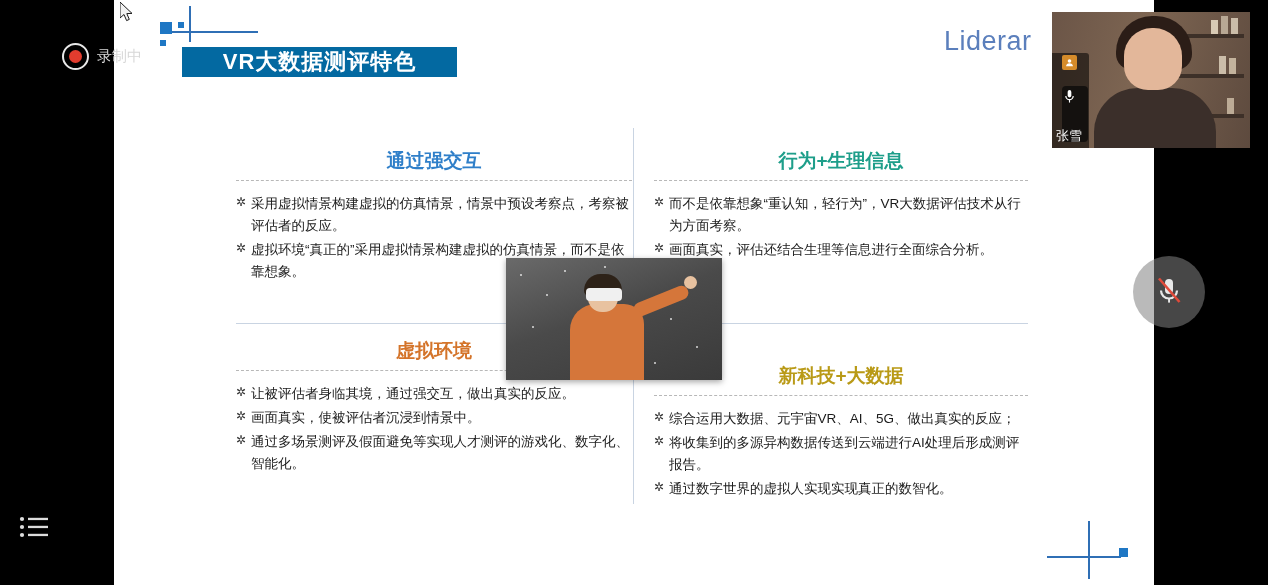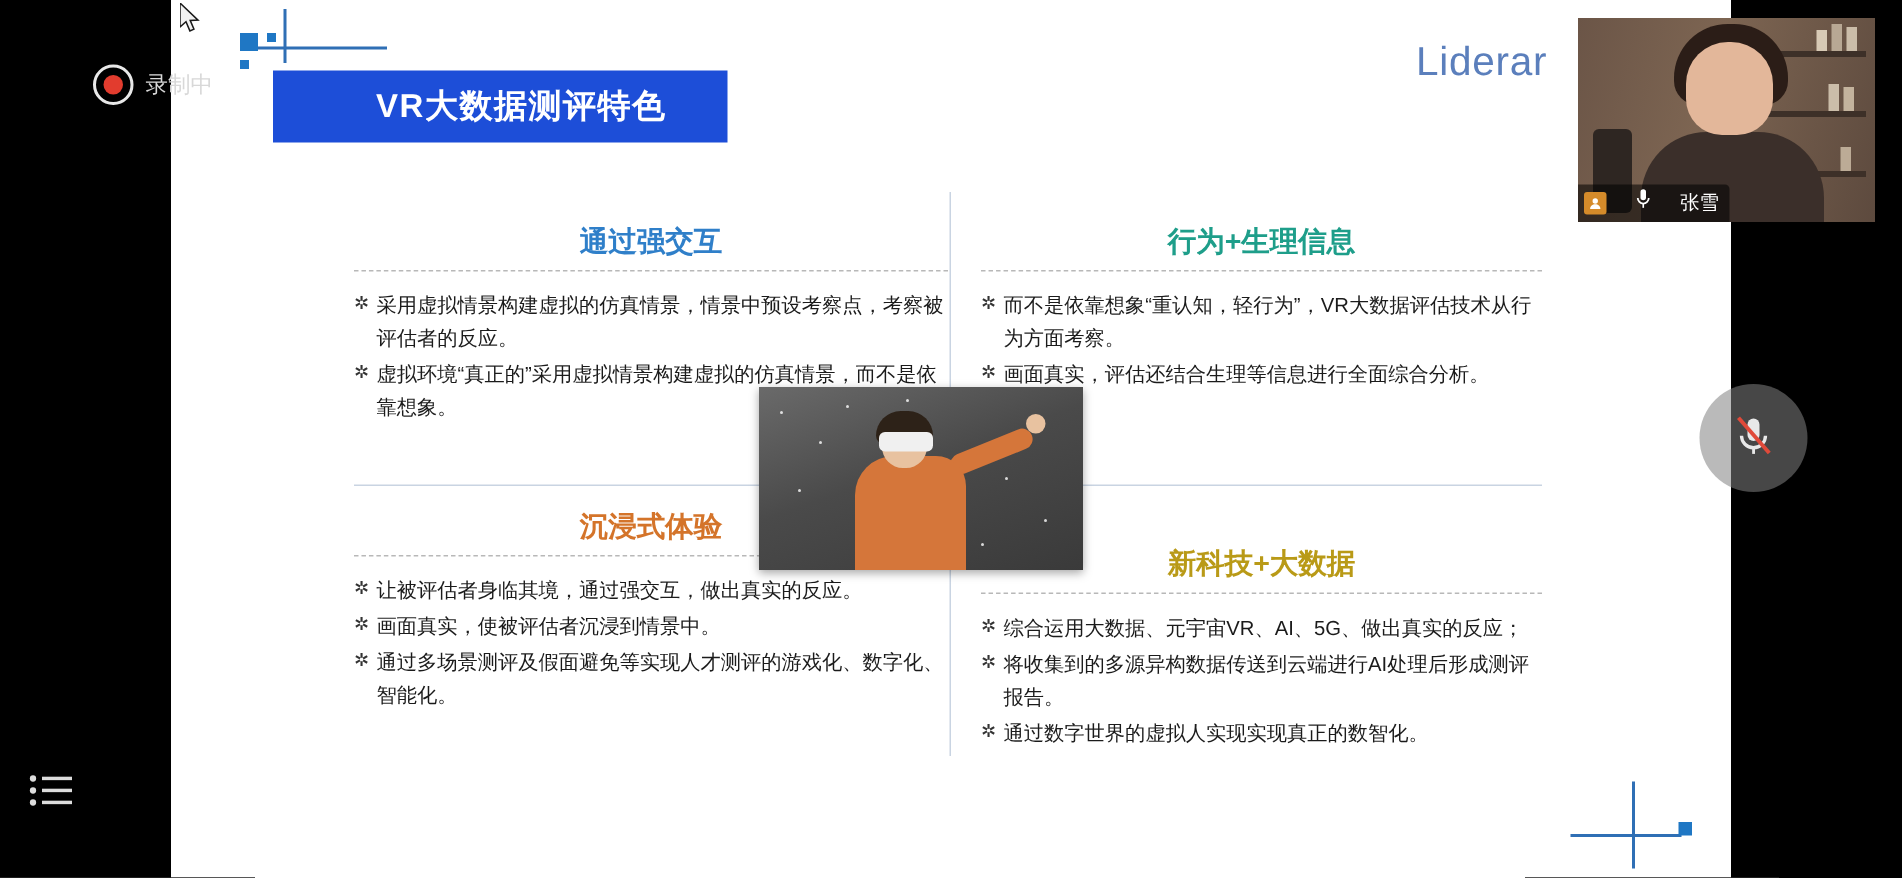--- a/index.html
+++ b/index.html
@@ -41,26 +41,25 @@
     position: absolute;
     background: #2f6fb5;
   }
 
   
   #title-banner {
     position: absolute;
     left: 68px;
     top: 47px;
     width: 275px;
-    height: 48px;
-    background: #1d4ed8;
+    height: 30px;
+    background: #0369a1;
     display: flex;
     align-items: center;
     justify-content: center;
-    padding-left: 28px;
   }
   #title-banner .t {
     color: #ffffff;
     font-size: 22px;
     font-weight: bold;
     letter-spacing: 1px;
   }
 
   
   #brand {
@@ -344,20 +343,21 @@
   #video-tile .name-bar {
     position: absolute;
     left: 0;
     bottom: 0;
     display: flex;
     align-items: center;
     gap: 19px;
     padding: 2px 7px 3px 4px;
     background: rgba(0,0,0,0.55);
     border-top-right-radius: 3px;
+    flex-direction: column;
   }
   #video-tile .name-bar .badge {
     width: 15px;
     height: 15px;
     background: #d58b2a;
     border-radius: 2px;
     display: flex;
     align-items: center;
     justify-content: center;
   }
@@ -441,21 +441,21 @@
           <span class="bullet-text">而不是依靠想象“重认知，轻行为”，VR大数据评估技术从行为方面考察。</span>
         </div>
         <div class="bullet-row">
           <span class="bullet-mark">✲</span>
           <span class="bullet-text">画面真实，评估还结合生理等信息进行全面综合分析。</span>
         </div>
       </div>
     </div>
 
     <div class="quad" id="q-bl">
-      <div class="quad-head">沉浸式体验</div>
+      <div class="quad-head">虚拟环境</div>
       <div class="dashed"></div>
       <div class="body-text">
         <div class="bullet-row">
           <span class="bullet-mark">✲</span>
           <span class="bullet-text">让被评估者身临其境，通过强交互，做出真实的反应。</span>
         </div>
         <div class="bullet-row">
           <span class="bullet-mark">✲</span>
           <span class="bullet-text">画面真实，使被评估者沉浸到情景中。</span>
         </div>

